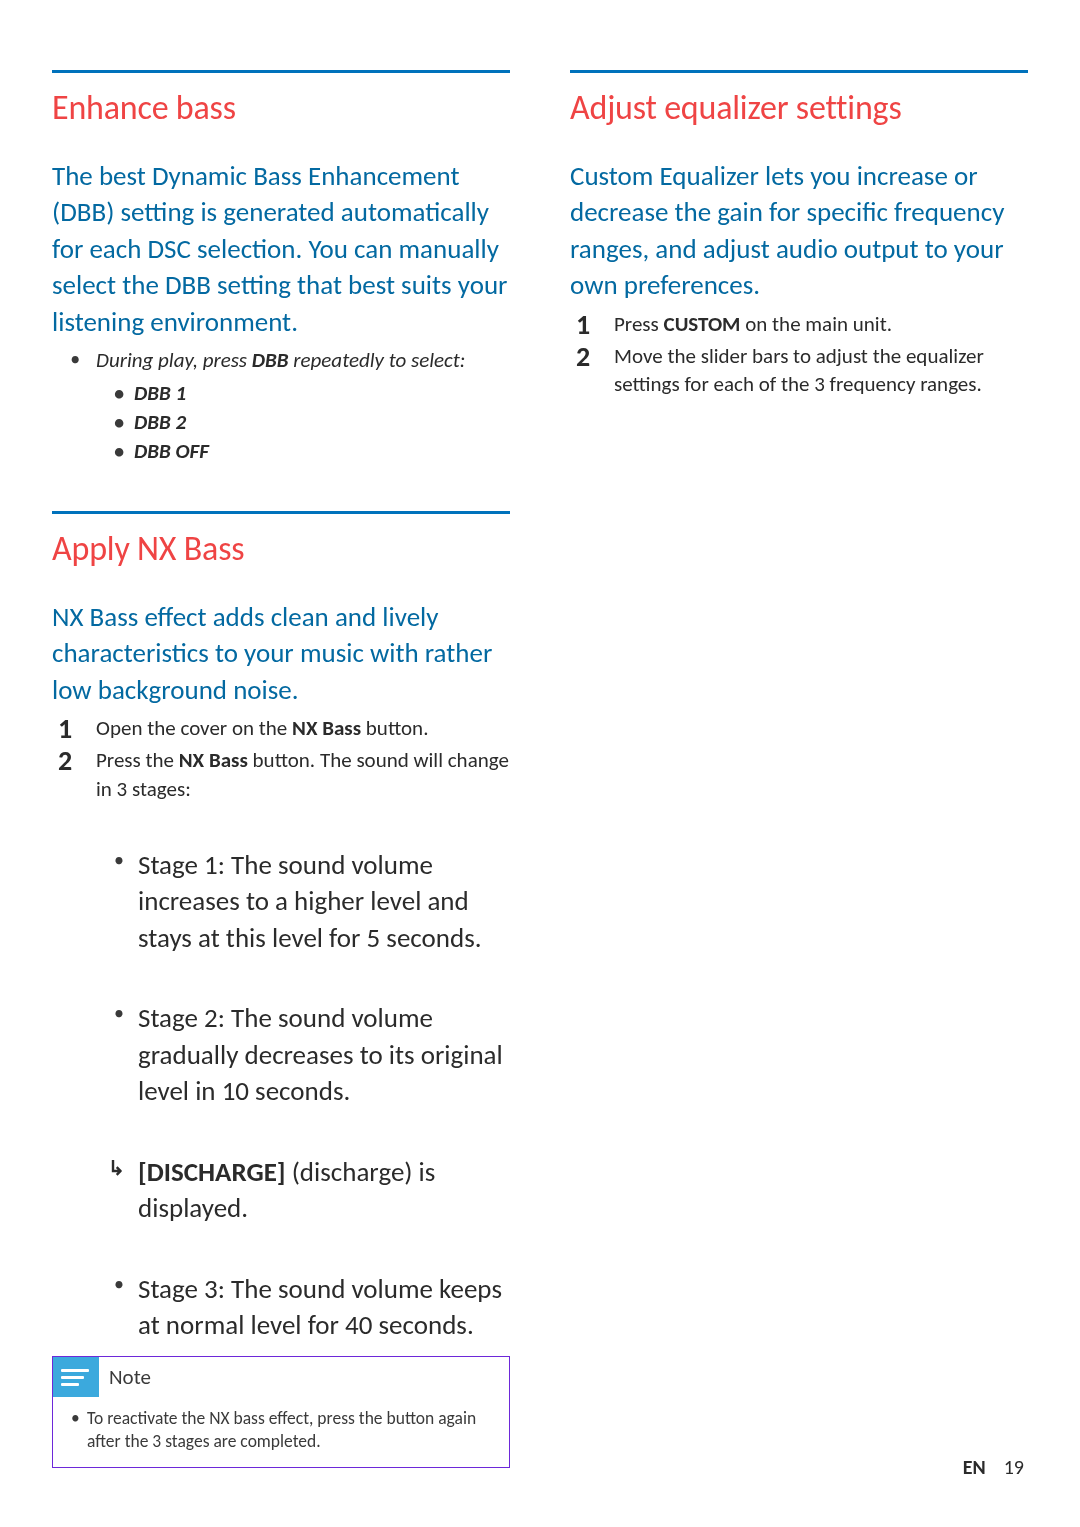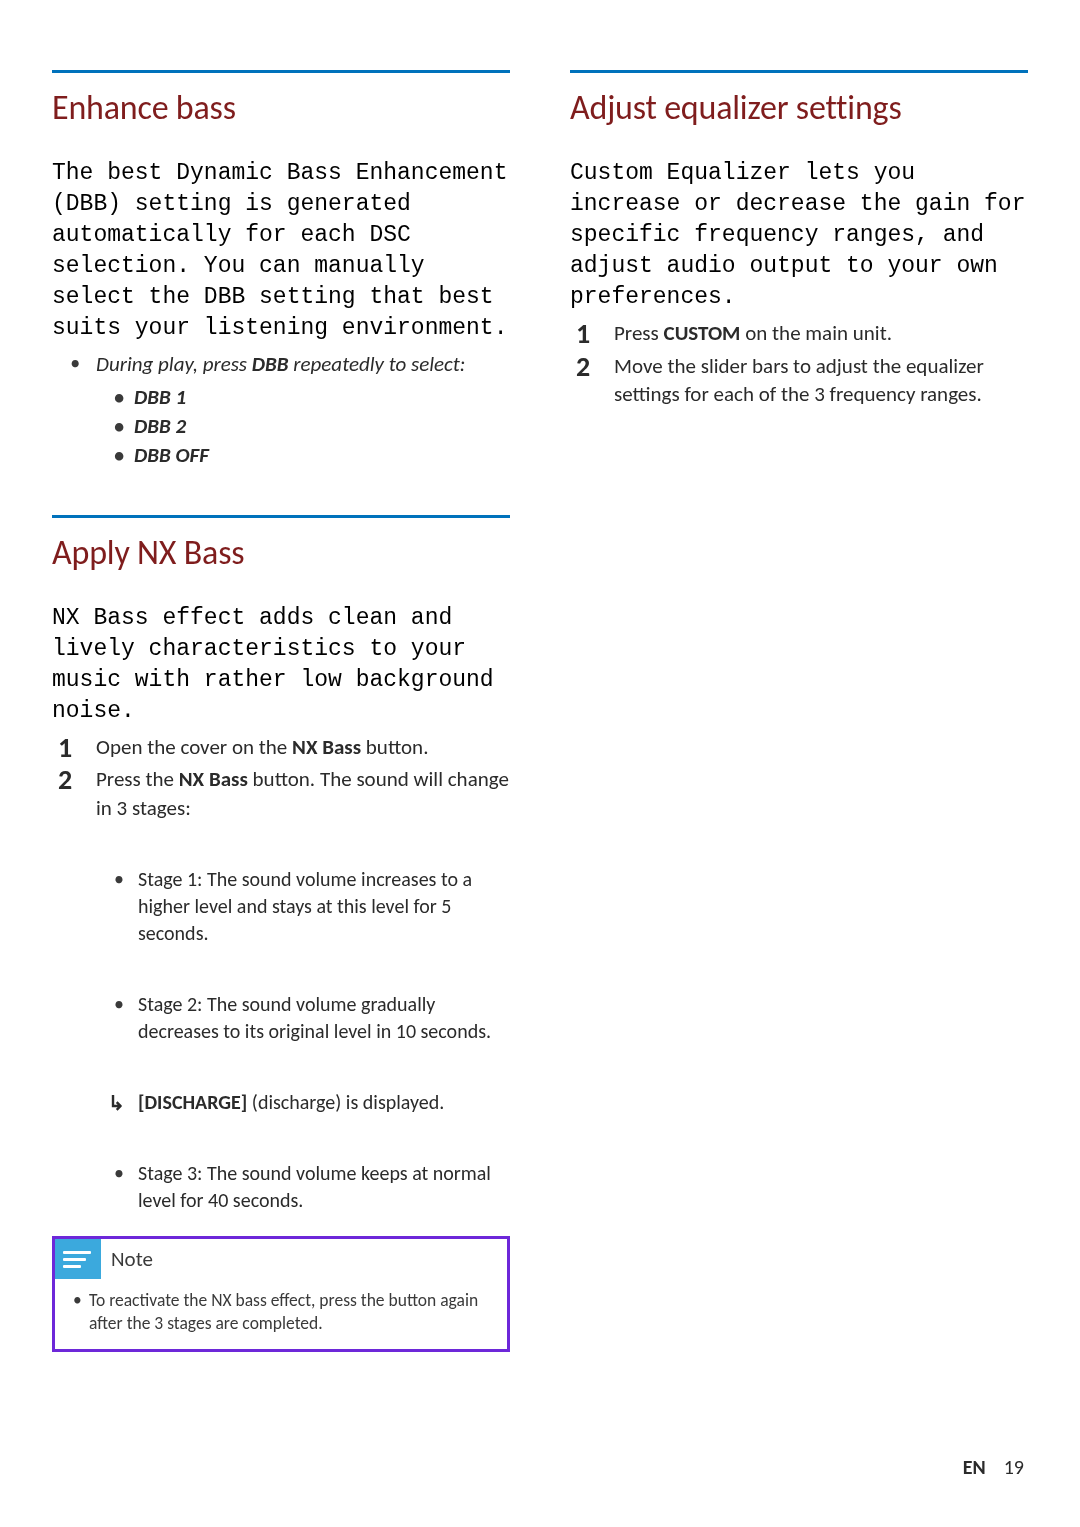--- a/index.html
+++ b/index.html
@@ -16,33 +16,32 @@
     display: flex;
     gap: 60px;
   }
   .col { flex: 1 1 50%; }
   .rule {
     height: 3px;
     background: #0072bc;
     margin-bottom: 14px;
   }
   h2 {
-    color: #7f1d1d;
+    color: #ef4444;
     font-weight: 400;
     font-size: 34px;
     margin-bottom: 30px;
     letter-spacing: -0.2px;
   }
   .body-text {
-    font-size: 23px;
-    line-height: 1.35;
-    color: #000000;
+    font-size: 27px;
+    line-height: 1.35;
+    color: #0369a1;
     margin-bottom: 6px;
     font-weight: 300;
-    font-family: Liberation Mono, monospace;
   }
   .b { font-weight: 600; color:#2b2b2b; }
 
   
   ul.bul { list-style: none; margin-top: 4px; font-style: italic; }
   ul.bul > li {
     font-size: 21px;
     line-height: 1.35;
     padding-left: 44px;
     position: relative;
@@ -89,21 +88,21 @@
     position: absolute;
     left: 6px;
     top: -4px;
     font-weight: 700;
     font-size: 28px;
     color: #2b2b2b;
   }
 
   ul.stage { list-style: none; margin-top: 6px; }
   ul.stage > li {
-    font-size: 20px;
+    font-size: 27px;
     line-height: 1.35;
     padding-left: 42px;
     position: relative;
     font-weight: 300;
     margin-bottom: 6px;
     margin-top: 44px;
   }
   ul.stage > li.bulli::before {
     content: "•";
     position: absolute;
@@ -119,22 +118,22 @@
     top: 1px;
     font-size: 20px;
     color: #2b2b2b;
     font-weight: 600;
   }
 
   .section-gap { height: 42px; }
 
   
   .note-box {
-    border: 3px solid #6d28d9;
-    margin-top: 22px;
+    border: 1px solid #6d28d9;
+    margin-top: 13px;
     font-size: 17px;
   }
   .note-head {
     display: flex;
     align-items: center;
     gap: 10px;
     padding: 0;
   }
   .note-icon {
     width: 46px;

